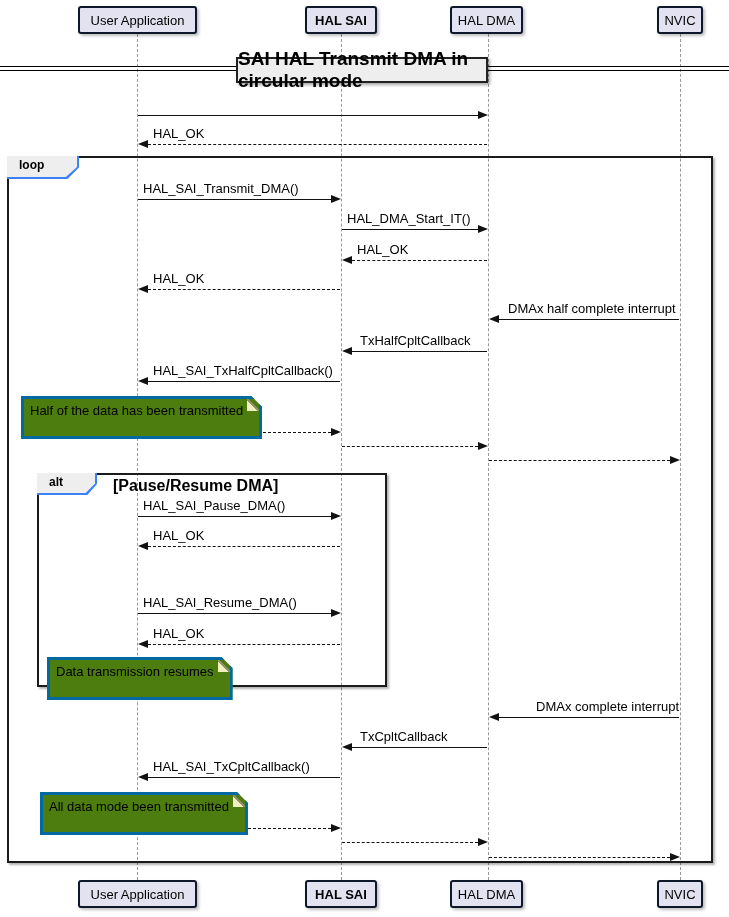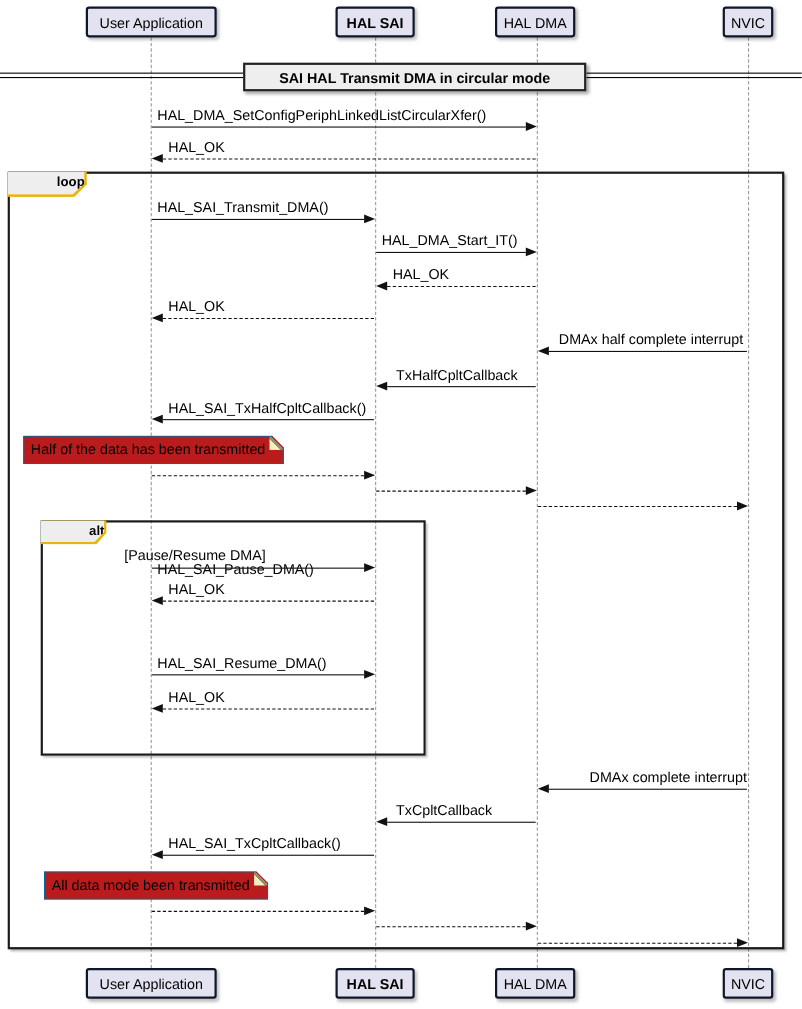--- a/index.html
+++ b/index.html
@@ -3,51 +3,51 @@
 <meta charset="utf-8">
 <style>
   html,body { margin:0; padding:0; background:#ffffff; }
   .canvas {
     position:relative; width:729px; height:917px; background:#fff; overflow:hidden;
     font-family:"Liberation Sans","DejaVu Sans",sans-serif; color:#000;
   }
   .lifeline { position:absolute; top:34px; height:846px; width:0; border-left:1px dashed #999; z-index:0; }
   .hrule { position:absolute; left:0; width:729px; height:0; border-top:1px solid #000; z-index:1; }
   .title-box {
-    position:absolute; left:221px; top:57px; width:312px; height:26px; box-sizing:border-box;
+    position:absolute; left:236px; top:57px; width:252px; height:26px; box-sizing:border-box;
     background:#EEEEEE; border:2px solid #222; box-shadow:2px 2px 3px rgba(0,0,0,.35);
     display:flex; align-items:center; justify-content:center;
-    font-size:13px; font-weight:bold; z-index:2;
+    font-size:19px; font-weight:bold; z-index:2;
   }
   .pbox {
     position:absolute; height:28px; box-sizing:border-box;
     background:#E2E2F0; border:2px solid #0f172a; border-radius:3px;
     box-shadow:2px 2px 3px rgba(0,0,0,.25);
     display:flex; align-items:center; justify-content:center;
     font-size:13px; z-index:4; white-space:nowrap;
   }
   .pbox .green { color:#000000; font-weight:bold; }
   .frame { position:absolute; border:2px solid #1B1B1B; box-sizing:border-box; background:transparent; box-shadow:2px 2px 2px rgba(0,0,0,.3); z-index:1; }
-  .ftag { position:absolute; background:#eab308; clip-path:polygon(0 0,100% 0,100% 50%,84% 100%,0 100%); z-index:3;text-align:right; }
+  .ftag { position:absolute; background:#3b82f6; clip-path:polygon(0 0,100% 0,100% 50%,84% 100%,0 100%); z-index:3; }
   .ftag-inner {
     position:absolute; left:0; top:0; right:2px; bottom:2px; box-sizing:border-box;
     background:#EEEEEE; clip-path:polygon(0 0,100% 0,100% 52%,84% 100%,0 100%);
     font-weight:bold; font-size:12px; line-height:19px; padding-left:12px;
   }
-  .fcond { position:absolute; font-size:13px; font-weight:normal; z-index:3; white-space:nowrap;margin-top:20px; }
+  .fcond { position:absolute; font-size:16px; font-weight:bold; z-index:3; white-space:nowrap; }
   .mlabel { position:absolute; font-size:13px; white-space:nowrap; z-index:2; }
   .mline { position:absolute; height:0; z-index:2; }
   .mline.solid  { border-top:1px solid #111; }
   .mline.dashed { border-top:1px dashed #111; }
   .ah { position:absolute; width:0; height:0; border-top:4px solid transparent; border-bottom:4px solid transparent; z-index:2; }
   .ah.r { border-left:10px solid #111; }
   .ah.l { border-right:10px solid #111; }
   .note {
-    position:absolute; background:#b91c1c; border:1px solid #0369a1;
-    font-size:13px; padding:4px 16px 5px 6px; white-space:nowrap; z-index:3;
+    position:absolute; background:#4d7c0f; border:3px solid #0369a1;
+    font-size:13px; padding:4px 16px 18px 6px; white-space:nowrap; z-index:3;
     clip-path:polygon(0 0, calc(100% - 11px) 0, 100% 11px, 100% 100%, 0 100%);
   }
   .note::before {
     content:""; position:absolute; top:0; right:0; width:12px; height:12px;
     background:linear-gradient(225deg, transparent 0 44%, #90906A 44% 58%, #F0F0C0 58% 100%);
   }
 </style>
 </head>
 <body>
 
@@ -66,21 +66,20 @@
   <div class="ftag" style="left:7px;top:156px;width:72px;height:23px">
     <div class="ftag-inner">loop</div>
   </div>
 
   <div class="frame" style="left:37px;top:473px;width:350px;height:214px"></div>
   <div class="ftag" style="left:37px;top:473px;width:60px;height:22px">
     <div class="ftag-inner">alt</div>
   </div>
   <div class="fcond" style="left:113px;top:477px">[Pause/Resume DMA]</div>
 
-  <div class="mlabel" style="left:143px;top:97px">HAL_DMA_SetConfigPeriphLinkedListCircularXfer()</div>
   <div class="mline solid" style="left:138px;top:115px;width:340px"></div>
   <div class="ah r" style="left:478px;top:111px"></div>
 
   <div class="mlabel" style="left:153px;top:126px">HAL_OK</div>
   <div class="mline dashed" style="left:148px;top:144px;width:339px"></div>
   <div class="ah l" style="left:138px;top:140px"></div>
 
   <div class="mlabel" style="left:143px;top:181px">HAL_SAI_Transmit_DMA()</div>
   <div class="mline solid" style="left:138px;top:199px;width:193px"></div>
   <div class="ah r" style="left:331px;top:195px"></div>
@@ -113,37 +112,38 @@
 
   <div class="mline dashed" style="left:138px;top:432px;width:193px"></div>
   <div class="ah r" style="left:331px;top:428px"></div>
 
   <div class="mline dashed" style="left:342px;top:446px;width:136px"></div>
   <div class="ah r" style="left:478px;top:442px"></div>
 
   <div class="mline dashed" style="left:489px;top:460px;width:181px"></div>
   <div class="ah r" style="left:670px;top:456px"></div>
 
-  <div class="mlabel" style="left:143px;top:510px">HAL_SAI_Pause_DMA()</div>
+  <div class="mlabel" style="left:143px;top:498px">HAL_SAI_Pause_DMA()</div>
   <div class="mline solid" style="left:138px;top:516px;width:193px"></div>
   <div class="ah r" style="left:331px;top:512px"></div>
 
   <div class="mlabel" style="left:153px;top:528px">HAL_OK</div>
   <div class="mline dashed" style="left:148px;top:546px;width:192px"></div>
   <div class="ah l" style="left:138px;top:542px"></div>
 
 
   <div class="mlabel" style="left:143px;top:595px">HAL_SAI_Resume_DMA()</div>
   <div class="mline solid" style="left:138px;top:613px;width:193px"></div>
   <div class="ah r" style="left:331px;top:609px"></div>
 
   <div class="mlabel" style="left:153px;top:626px">HAL_OK</div>
   <div class="mline dashed" style="left:148px;top:644px;width:192px"></div>
   <div class="ah l" style="left:138px;top:640px"></div>
 
+  <div class="note" style="left:47px;top:657px">Data transmission resumes</div>
 
   <div class="mlabel" style="left:536px;top:699px">DMAx complete interrupt</div>
   <div class="mline solid" style="left:499px;top:717px;width:180px"></div>
   <div class="ah l" style="left:489px;top:713px"></div>
 
   <div class="mlabel" style="left:360px;top:729px">TxCpltCallback</div>
   <div class="mline solid" style="left:352px;top:747px;width:135px"></div>
   <div class="ah l" style="left:342px;top:743px"></div>
 
   <div class="mlabel" style="left:153px;top:759px">HAL_SAI_TxCpltCallback()</div>

